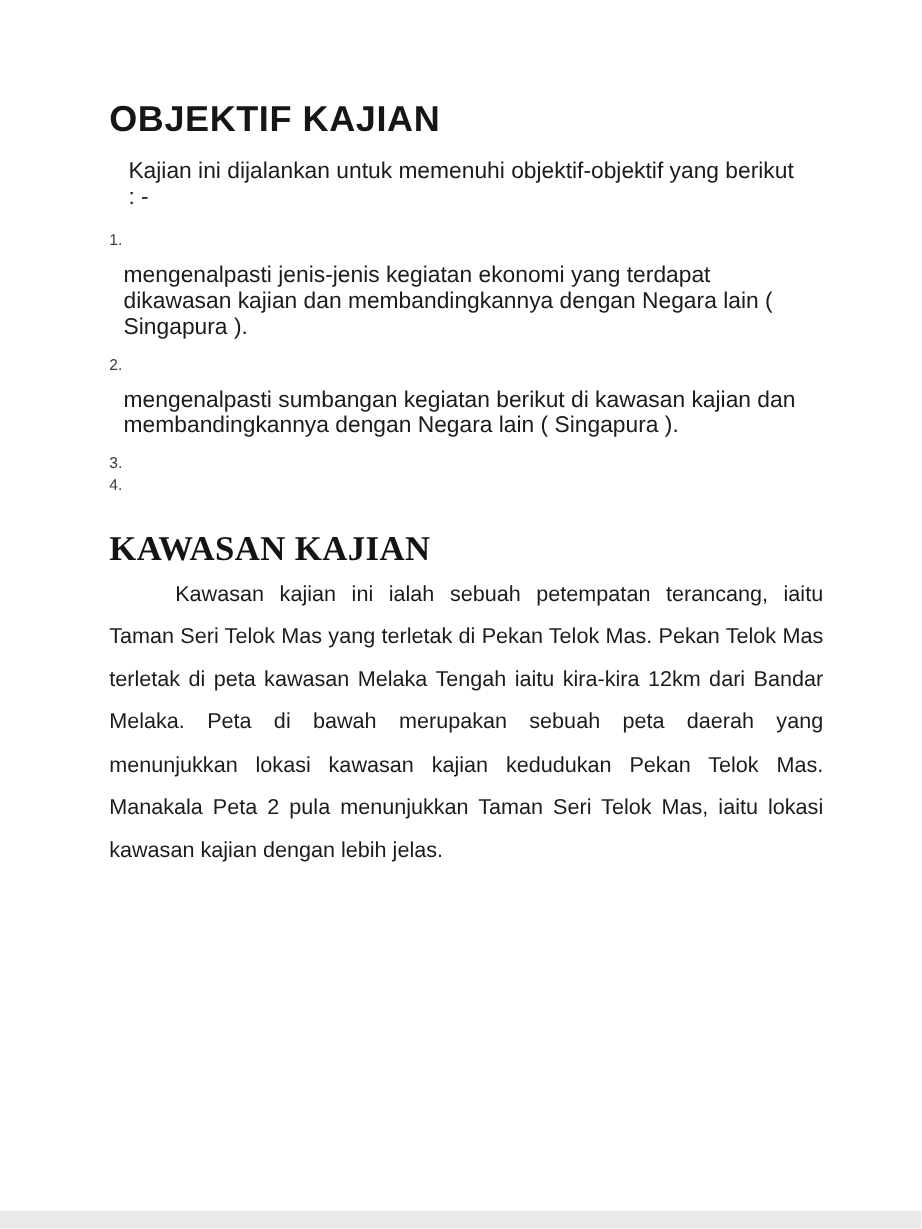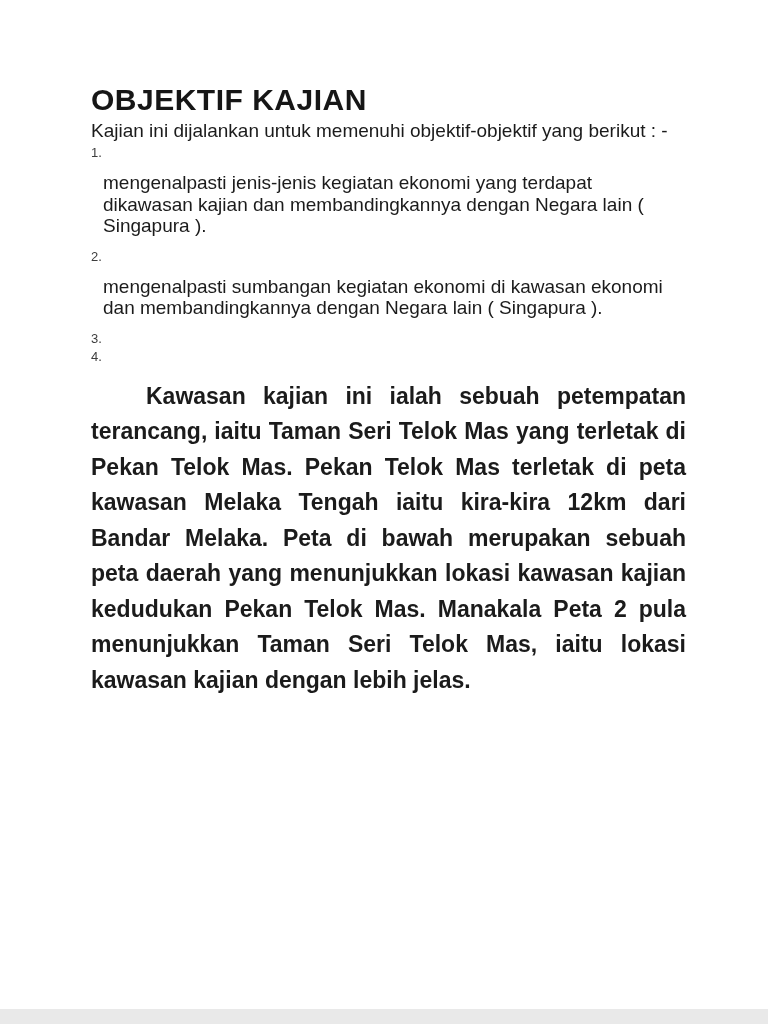--- a/index.html
+++ b/index.html
@@ -26,21 +26,21 @@
     font-size: 30px;
     font-weight: bold;
     line-height: 32px;
     letter-spacing: 0.5px;
     margin: 0 0 4px 0;
     color: #161616;
   }
   .intro-line {
     font-size: 19px;
     line-height: 22px;
-    margin: 0;
+    margin: 16px;
   }
   .obj-num {
     font-size: 13px;
     line-height: 15px;
     margin-top: 3px;
     color: #3d3d3d;
   }
   .obj-text {
     font-size: 19px;
     line-height: 21.5px;
@@ -54,26 +54,25 @@
   .serif-title {
     font-family: "Liberation Serif", serif;
     font-size: 29px;
     font-weight: bold;
     line-height: 32px;
     margin: 31px 0 0 0;
     color: #141414;
     letter-spacing: 0.3px;
   }
   .body-para {
-    margin-top: 15px;
-    font-size: 23px;
+    margin-top: 4px;
+    font-size: 18px;
     line-height: 35.5px;
     text-align: justify;
     text-indent: 55px;
-    font-weight: bold;
   }
   .bottom-strip {
     position: absolute;
     left: 0;
     bottom: 0;
     width: 100%;
     height: 15px;
     background: #e9e9e9;
   }
 </style>
@@ -87,30 +86,31 @@
 
     <p class="intro-line">Kajian ini dijalankan untuk memenuhi objektif-objektif yang berikut : -</p>
 
     <div>
       <div class="obj-num">1.</div>
       <div class="obj-text">mengenalpasti jenis-jenis kegiatan ekonomi yang terdapat dikawasan kajian dan membandingkannya dengan Negara lain ( Singapura ).</div>
     </div>
 
     <div>
       <div class="obj-num">2.</div>
-      <div class="obj-text">mengenalpasti sumbangan kegiatan ekonomi di kawasan ekonomi dan membandingkannya dengan Negara lain ( Singapura ).</div>
+      <div class="obj-text">mengenalpasti sumbangan kegiatan berikut di kawasan kajian dan membandingkannya dengan Negara lain ( Singapura ).</div>
     </div>
 
     <div>
       <div class="obj-num">3.</div>
     </div>
 
     <div>
       <div class="obj-num">4.</div>
     </div>
 
+    <h2 class="serif-title">KAWASAN KAJIAN</h2>
 
     <p class="body-para">Kawasan kajian ini ialah sebuah petempatan terancang, iaitu Taman Seri Telok Mas yang terletak di Pekan Telok Mas. Pekan Telok Mas terletak di peta kawasan Melaka Tengah iaitu kira-kira 12km dari Bandar Melaka. Peta di bawah merupakan sebuah peta daerah yang menunjukkan lokasi kawasan kajian kedudukan Pekan Telok Mas. Manakala Peta 2 pula menunjukkan Taman Seri Telok Mas, iaitu lokasi kawasan kajian dengan lebih jelas.</p>
 
   </div>
 
   <div class="bottom-strip"></div>
 </div>
 
 </body></html>

